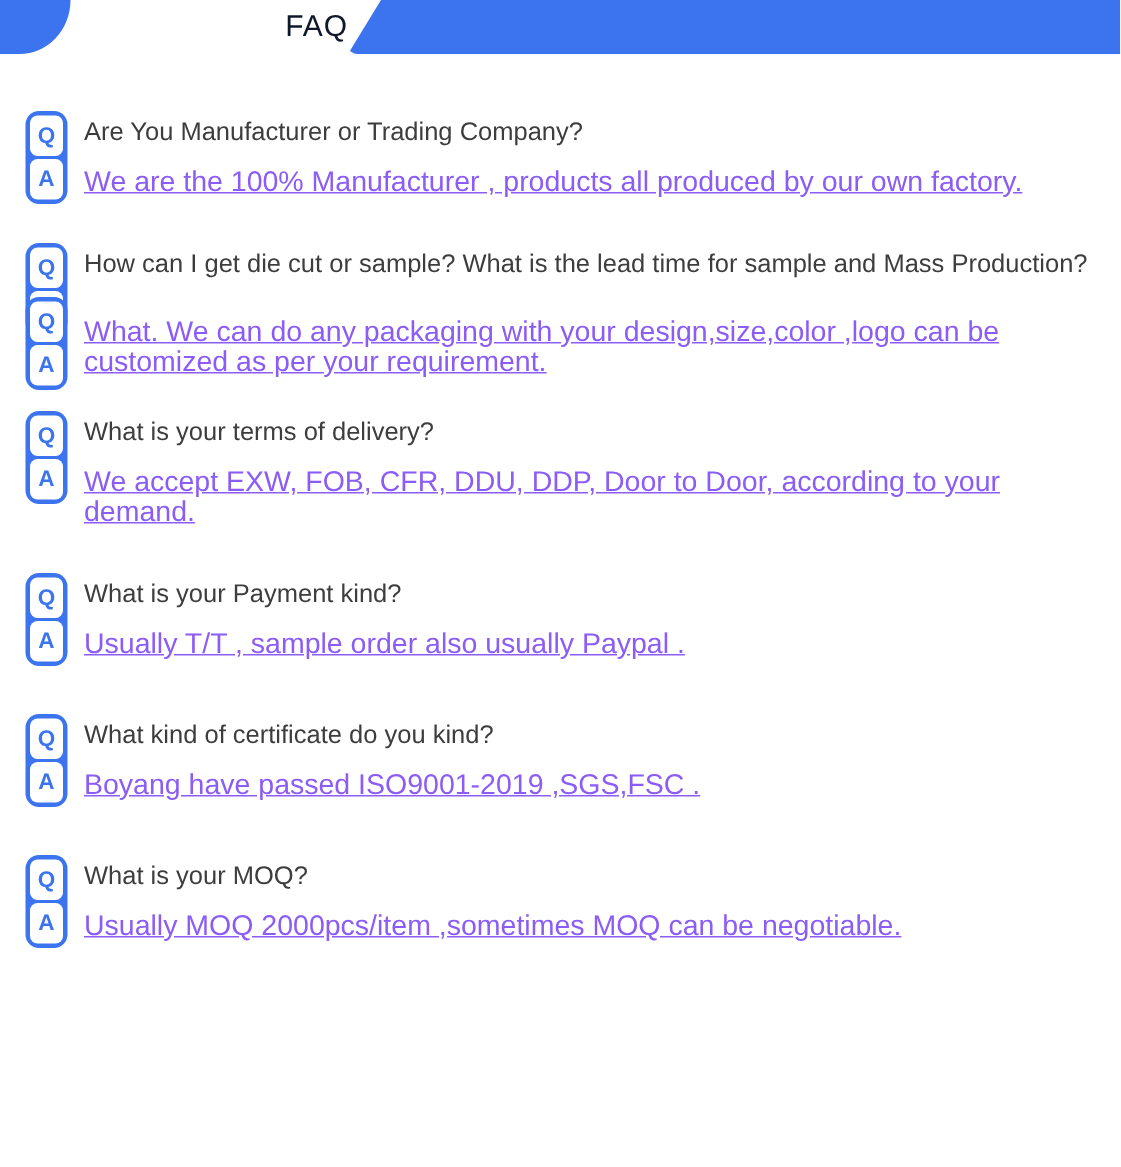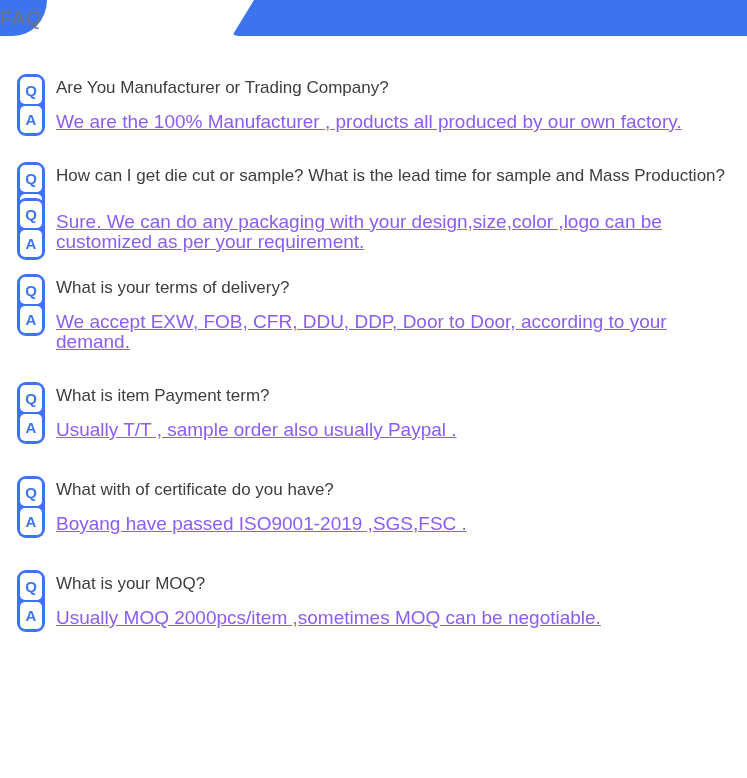--- a/index.html
+++ b/index.html
@@ -43,23 +43,23 @@
     clip-path: polygon(22px 0, 100% 0, 100% 100%, 0 100%);
     border-bottom-left-radius: 6px;
   }
   .banner-title {
     position: absolute;
     left: 0;
     top: 0;
     width: 232px;
     height: 36px;
     line-height: 36px;
-    text-align: left;
+    text-align: right;
     font-size: 20px;
-    color: #737373;
+    color: #0f172a;
     letter-spacing: 0.6px;
   }
 
   
   .faq-list {
     position: relative;
     padding: 0;
     margin: 0;
   }
   .faq-item {
@@ -143,47 +143,47 @@
       <div class="qa-tile">A</div>
     </div>
     <div class="faq-q">How can I get die cut or sample? What is the lead time for sample and Mass Production?</div>
   </div>
 
   <div class="faq-item gap-md">
     <div class="qa-badge">
       <div class="qa-tile">Q</div>
       <div class="qa-tile">A</div>
     </div>
-    <div class="faq-a">Sure. We can do any packaging with your design,size,color ,logo can be customized as per your requirement.</div>
+    <div class="faq-a">What. We can do any packaging with your design,size,color ,logo can be customized as per your requirement.</div>
   </div>
 
   <div class="faq-item gap-lg">
     <div class="qa-badge">
       <div class="qa-tile">Q</div>
       <div class="qa-tile">A</div>
     </div>
     <div class="faq-q">What is your terms of delivery?</div>
     <div class="faq-a">We accept EXW, FOB, CFR, DDU, DDP, Door to Door, according to your demand.</div>
   </div>
 
   <div class="faq-item gap-lg" style="margin-bottom:36px;">
     <div class="qa-badge">
       <div class="qa-tile">Q</div>
       <div class="qa-tile">A</div>
     </div>
-    <div class="faq-q">What is item Payment term?</div>
+    <div class="faq-q">What is your Payment kind?</div>
     <div class="faq-a">Usually T/T , sample order also usually Paypal .</div>
   </div>
 
   <div class="faq-item gap-lg" style="margin-bottom:36px;">
     <div class="qa-badge">
       <div class="qa-tile">Q</div>
       <div class="qa-tile">A</div>
     </div>
-    <div class="faq-q">What with of certificate do you have?</div>
+    <div class="faq-q">What kind of certificate do you kind?</div>
     <div class="faq-a">Boyang have passed ISO9001-2019 ,SGS,FSC .</div>
   </div>
 
   <div class="faq-item">
     <div class="qa-badge">
       <div class="qa-tile">Q</div>
       <div class="qa-tile">A</div>
     </div>
     <div class="faq-q">What is your MOQ?</div>
     <div class="faq-a">Usually MOQ 2000pcs/item ,sometimes MOQ can be negotiable.</div>

